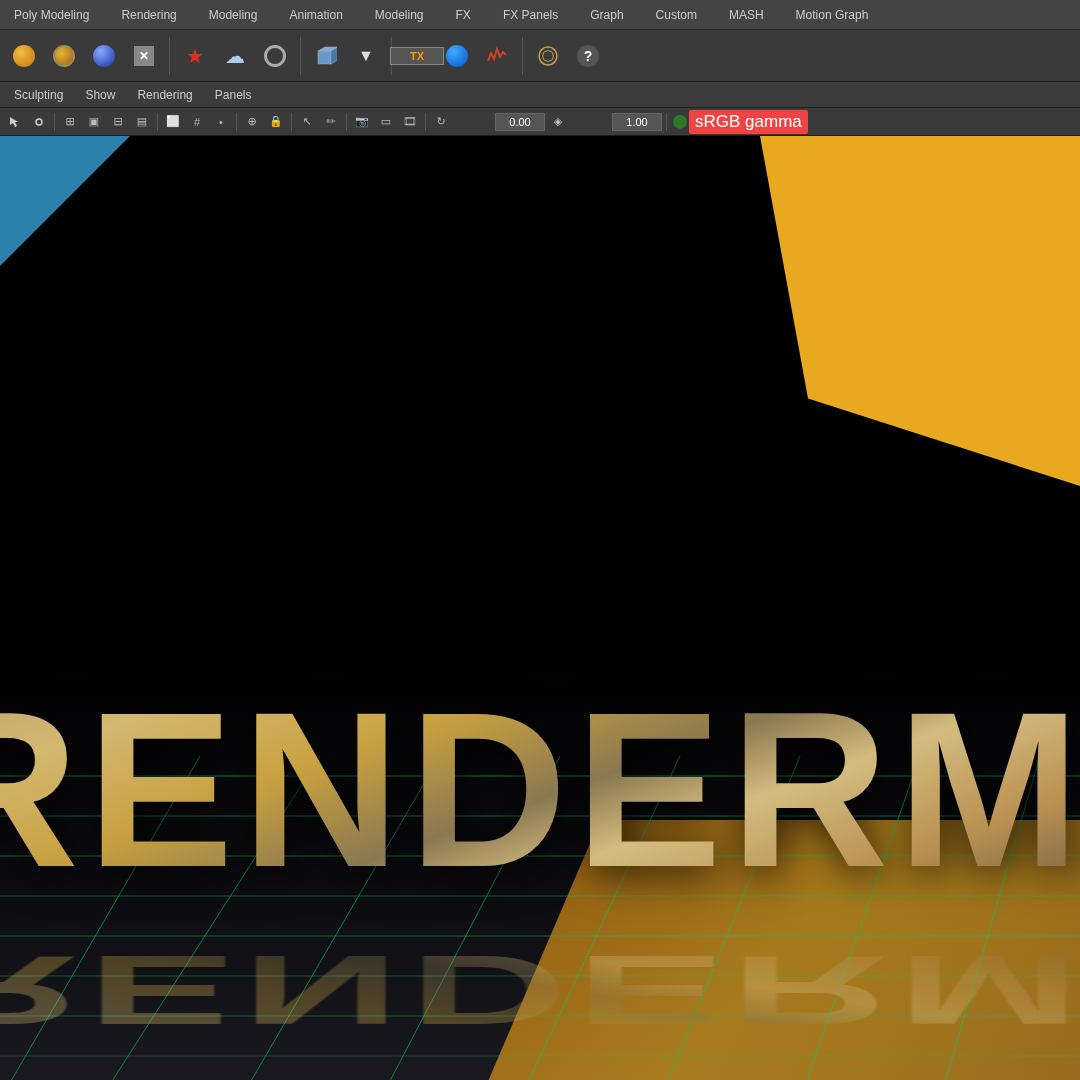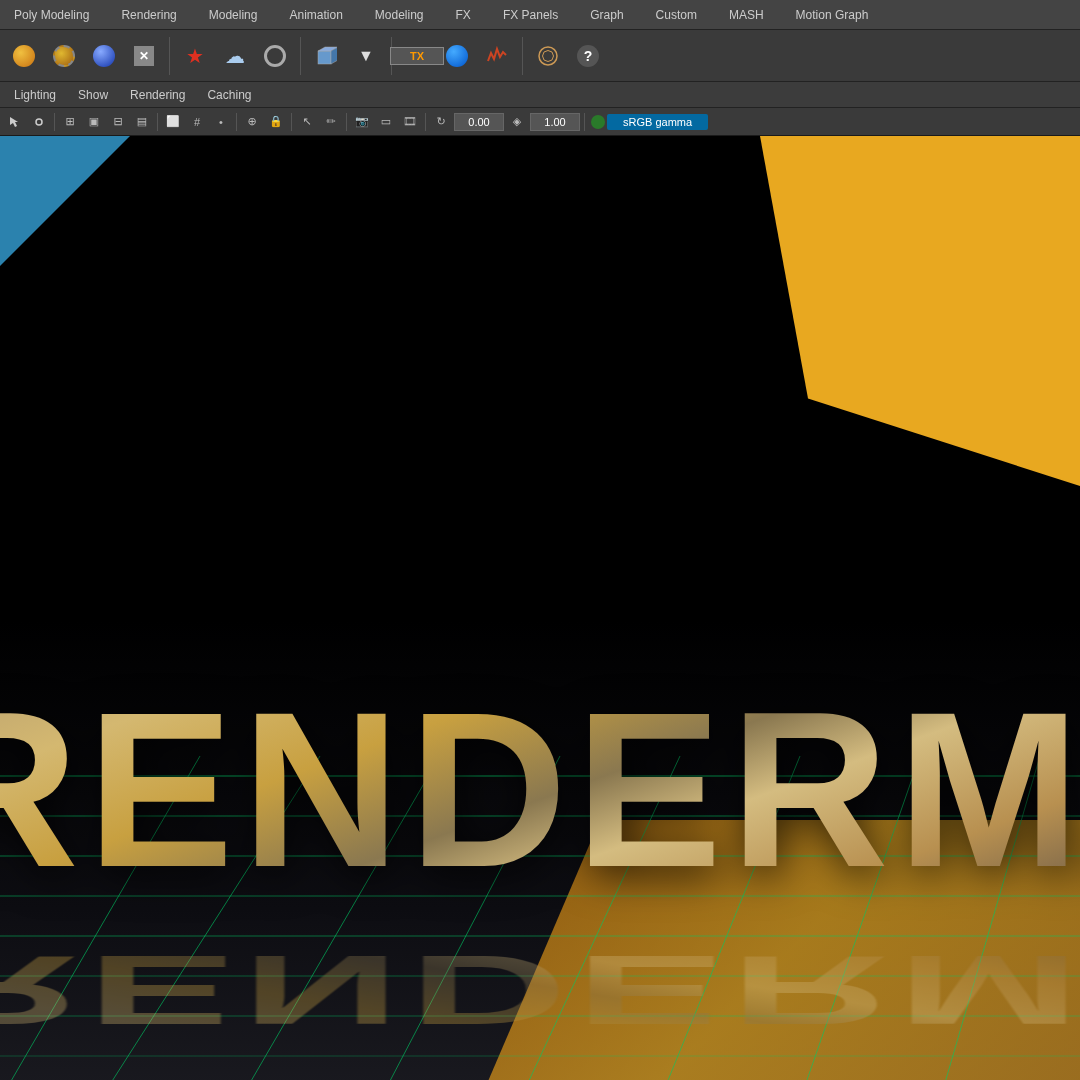--- a/index.html
+++ b/index.html
@@ -116,25 +116,26 @@
     .status-separator { width: 1px; height: 18px; background: #555; margin: 0 2px; }
     .status-input {
       width: 50px;
       height: 18px;
       background: #555;
       border: 1px solid #666;
       color: #fff;
       text-align: center;
       font-size: 11px;
       padding: 0 2px;
+      margin-left: 41px;
     }
     .status-gamma {
-      background: #0369a1;
-      padding: 2px 16px;
-      font-size: 11px;
+      background: #ef4444;
+      padding: 2px 6px;
+      font-size: 17px;
       color: #fff;
       border-radius: 2px;
     }
 
     
     #viewport {
       width: 1080px;
       height: 964px;
       position: relative;
       overflow: hidden;
@@ -341,24 +342,24 @@
       <circle cx="11" cy="11" r="9" fill="none" stroke="#cc9955" stroke-width="1.5"></circle>
       <path d="M7 7 Q11 4 15 7 Q18 11 15 15 Q11 18 7 15 Q4 11 7 7Z" fill="none" stroke="#cc9955" stroke-width="1"></path>
     </svg>
   </div>
   <div class="tool-btn">
       <div class="icon-question">?</div>
     </div>
 </div>
 
 <div id="second-menubar">
-  <div class="menu-item">Lighting</div>
+  <div class="menu-item">Sculpting</div>
   <div class="menu-item">Show</div>
   <div class="menu-item">Rendering</div>
-  <div class="menu-item">Caching</div>
+  <div class="menu-item">Panels</div>
 </div>
 
 <div id="viewport-statusbar">
 
   <div class="status-btn">
     <svg width="14" height="14" viewBox="0 0 14 14">
         <path d="M2 2 L2 10 L5 8 L7 12 L9 11 L7 7 L10 7Z" fill="#ccc"></path>
       </svg>
   </div>
   <div class="status-btn">

